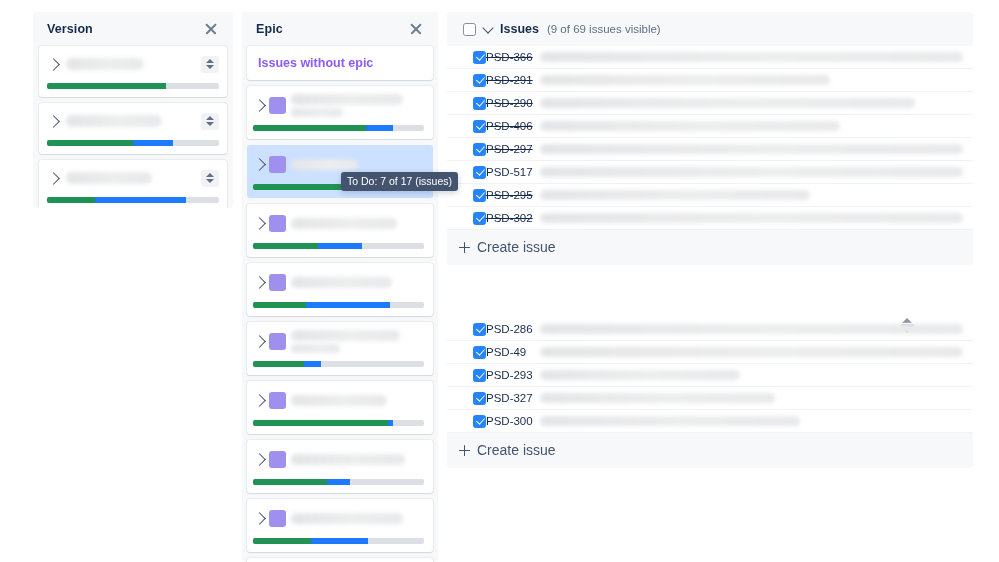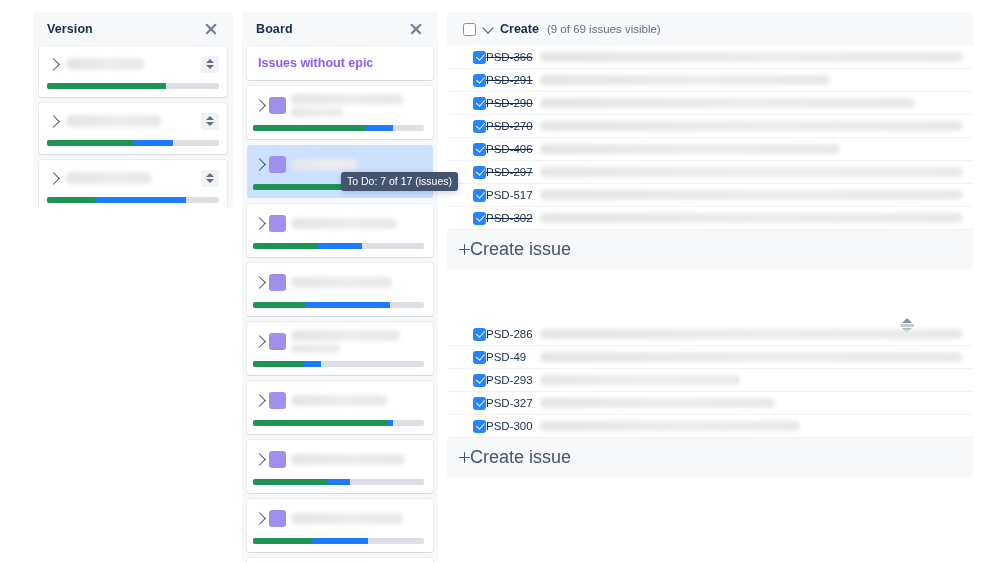--- a/index.html
+++ b/index.html
@@ -144,22 +144,22 @@
     background: #fff;
   }
   .issue-key {
     font-size: 11.5px; color: #172b4d; white-space: nowrap; flex: none;
     min-width: 54px;
   }
   .issue-key.done { text-decoration: line-through; }
   .issue-summary { flex: 1; height: 10px; }
 
   .sec-create {
-    display: flex; align-items: center; 
-    padding: 9px 12px 10px 12px; font-size: 18px; color: #44546f; cursor: pointer;
+    display: flex; align-items: center; gap: 7px;
+    padding: 9px 12px 10px 12px; font-size: 14px; color: #44546f; cursor: pointer;
   }
 
   .resize-handle {
     position: absolute; left: 452px; top: 305px; width: 16px; height: 16px;
     display: flex; flex-direction: column; align-items: center; justify-content: center;
     gap: 1px; cursor: ns-resize;
   }
   .rh-up, .rh-dn {
     width: 0; height: 0; border-left: 5px solid transparent; border-right: 5px solid transparent;
   }
@@ -233,21 +233,21 @@
             <div class="seg-green" style="width: 28%;"></div>
             <div class="seg-blue" style="width: 53%;"></div>
           </div>
         </div>
       </div>
 
   </div>
 
   <div class="panel" id="epic-panel">
     <div class="panel-head">
-      <span class="panel-title">Board</span>
+      <span class="panel-title">Epic</span>
       <span class="close-x"></span>
     </div>
     <div class="epic-scroll">
       <div class="epic-plain">Issues without epic</div>
       <div id="epic-list">
           <div class="epic-card">
             <div class="epic-row">
               <span class="chev-right"></span>
               <span class="epic-swatch"></span>
               <div class="epic-name">
@@ -358,58 +358,58 @@
   </div>
 
   <div class="tooltip">To Do: 7 of 17 (issues)</div>
 
   <div id="scope">
 
     <div class="section">
       <div class="section-head">
         <span class="cbox" id="board-cbox"></span>
         <span class="chev-down"></span>
-        <span class="sec-title">Create</span>
+        <span class="sec-title">Issues</span>
         <span class="sec-count">(9 of 69 issues visible)</span>
       </div>
       <div class="issue-rows" id="board-rows">
           <div class="issue-row">
             <span class="cbox checked"></span>
             <span class="issue-key done">PSD-366</span>
             <div class="issue-summary redact" style="max-width: 430px;"></div>
           </div>
           <div class="issue-row">
             <span class="cbox checked"></span>
             <span class="issue-key done">PSD-291</span>
             <div class="issue-summary redact" style="max-width: 290px;"></div>
           </div>
           <div class="issue-row">
             <span class="cbox checked"></span>
             <span class="issue-key done">PSD-290</span>
             <div class="issue-summary redact" style="max-width: 375px;"></div>
           </div>
           <div class="issue-row">
             <span class="cbox checked"></span>
-            <span class="issue-key done">PSD-270</span>
-            <div class="issue-summary redact" style="max-width: 475px;"></div>
-          </div>
-          <div class="issue-row">
-            <span class="cbox checked"></span>
             <span class="issue-key done">PSD-406</span>
             <div class="issue-summary redact" style="max-width: 300px;"></div>
           </div>
           <div class="issue-row">
             <span class="cbox checked"></span>
             <span class="issue-key done">PSD-297</span>
             <div class="issue-summary redact" style="max-width: 440px;"></div>
           </div>
           <div class="issue-row">
             <span class="cbox checked"></span>
             <span class="issue-key">PSD-517</span>
             <div class="issue-summary redact" style="max-width: 460px;"></div>
+          </div>
+          <div class="issue-row">
+            <span class="cbox checked"></span>
+            <span class="issue-key done">PSD-295</span>
+            <div class="issue-summary redact" style="max-width: 270px;"></div>
           </div>
           <div class="issue-row">
             <span class="cbox checked"></span>
             <span class="issue-key done">PSD-302</span>
             <div class="issue-summary redact" style="max-width: 455px;"></div>
           </div>
         </div>
       <div class="sec-create">
         <span class="plus"></span>
         <span>Create issue</span>

